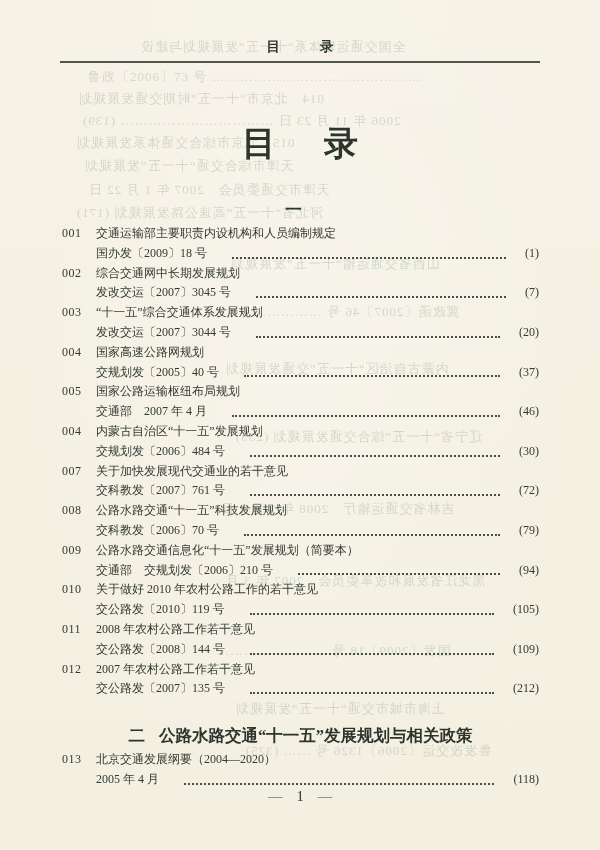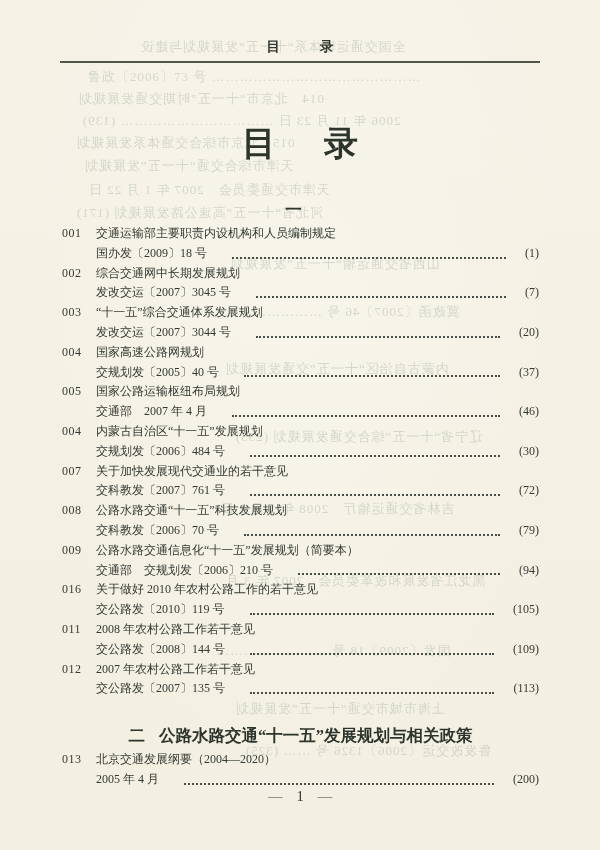--- a/index.html
+++ b/index.html
@@ -194,21 +194,21 @@
             <span class="title">公路水路交通信息化“十一五”发展规划（简要本）</span>
           </div>
           <div class="tline line2">
             <span class="source">交通部　交规划发〔2006〕210 号</span>
             <span class="dots"></span>
             <span class="pagenum">(94)</span>
           </div>
         </div>
         <div class="entry">
           <div class="tline line1">
-            <span class="num">016</span>
+            <span class="num">010</span>
             <span class="title">关于做好 2010 年农村公路工作的若干意见</span>
           </div>
           <div class="tline line2">
             <span class="source">交公路发〔2010〕119 号</span>
             <span class="dots"></span>
             <span class="pagenum">(105)</span>
           </div>
         </div>
         <div class="entry">
           <div class="tline line1">
@@ -222,40 +222,40 @@
           </div>
         </div>
         <div class="entry">
           <div class="tline line1">
             <span class="num">012</span>
             <span class="title">2007 年农村公路工作若干意见</span>
           </div>
           <div class="tline line2">
             <span class="source">交公路发〔2007〕135 号</span>
             <span class="dots"></span>
-            <span class="pagenum">(113)</span>
+            <span class="pagenum">(212)</span>
           </div>
         </div>
       </div>
     </div>
   <div class="section section-2">
       <div class="section-heading">
         <span class="sec-index">二</span>
         <span class="sec-title">公路水路交通“十一五”发展规划与相关政策</span>
       </div>
       <div class="entries">
         <div class="entry">
           <div class="tline line1">
             <span class="num">013</span>
             <span class="title">北京交通发展纲要（2004—2020）</span>
           </div>
           <div class="tline line2">
             <span class="source">2005 年 4 月</span>
             <span class="dots"></span>
-            <span class="pagenum">(200)</span>
+            <span class="pagenum">(118)</span>
           </div>
         </div>
       </div>
     </div>
 
   <div class="footer">
     <span class="dash">—</span>
     <span>1</span>
     <span class="dash">—</span>
   </div>

